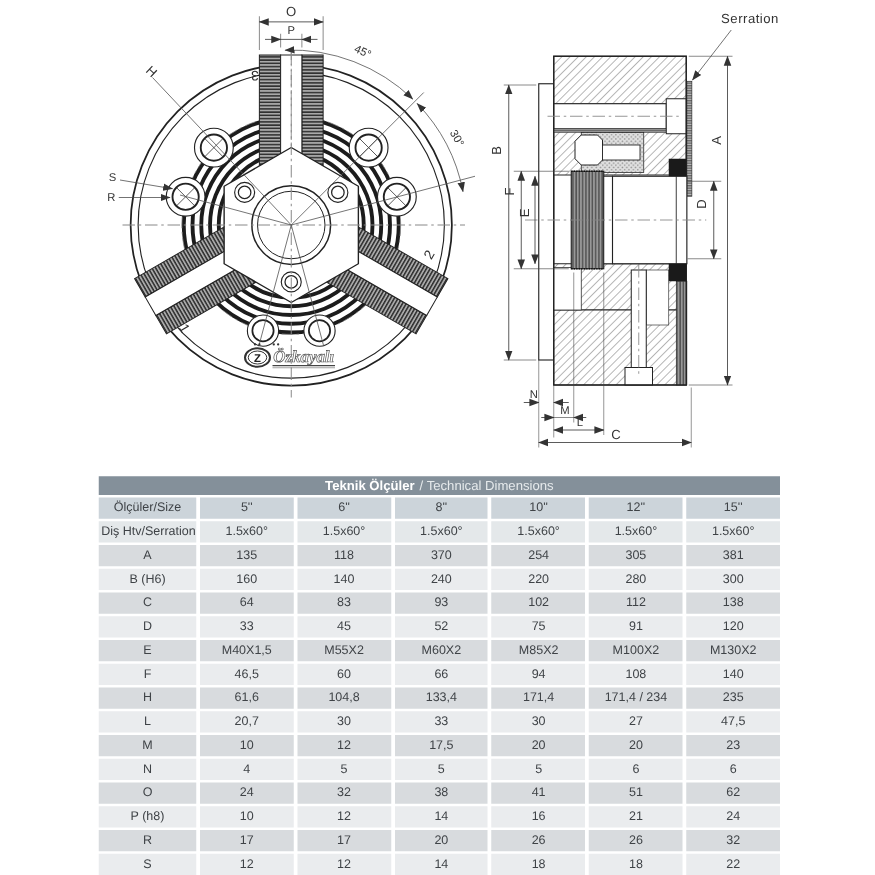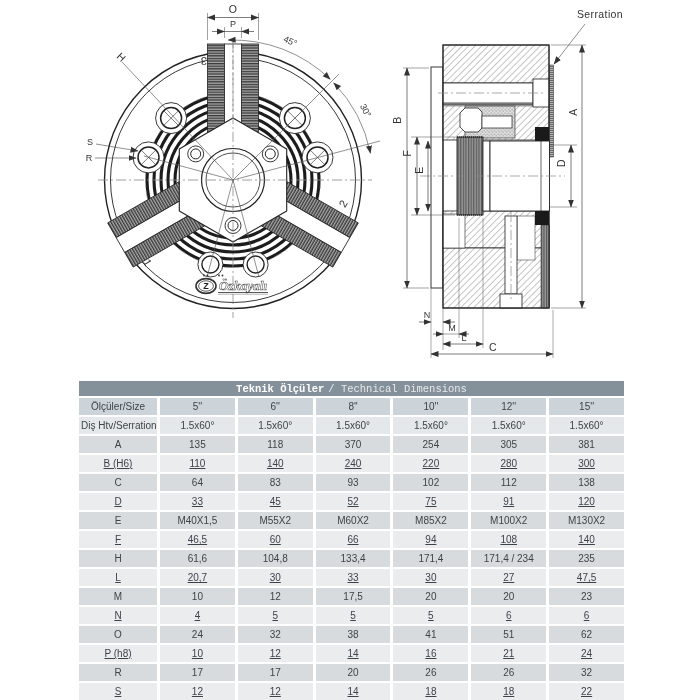--- a/index.html
+++ b/index.html
@@ -7,26 +7,26 @@
   #drawing{display:block;}
   .dimlbl{font-family:"Liberation Sans",sans-serif;font-size:10.5px;fill:#333;letter-spacing:.4px;}
   .dimlbl-sm{font-family:"Liberation Sans",sans-serif;font-size:9px;fill:#333;}
   .jawnum{font-family:"Liberation Sans",sans-serif;font-size:11px;fill:#2e2e2e;}
   
   #dims-table{border-collapse:separate;border-spacing:3px 2px;table-layout:fixed;
     width:551px;margin-left:76px;margin-top:1px;font-size:10px;color:var(--text,#3f4347);}
   #dims-table th,#dims-table td{text-align:center;height:15px;padding:1px 2px;overflow:hidden;
     white-space:nowrap;font-weight:400;}
   #dims-table .title-row th{background:var(--title-bg,#84909a);color:var(--title-text,#fff);
-    font-weight:700;font-size:10.5px;height:13px;font-family:Liberation Mono, monospace;}
+    font-weight:700;font-size:10.5px;height:13px;}
   #dims-table .title-row .en{color:#e6eaec;font-weight:400;margin-left:4px;}
   #dims-table .size-row th{background:var(--size-row-bg,#ccd4da);font-weight:400;}
   #dims-table .serr-row td{background:var(--serration-row-bg,#e4e8ea);}
   #dims-table tbody tr.dark td{background:var(--row-dark-bg,#d8dbde);}
-  #dims-table tbody tr.light td{background:var(--row-light-bg,#eaecee);text-decoration:underline;}
+  #dims-table tbody tr.light td{background:var(--row-light-bg,#eaecee);}
   .c-label{width:78px;}
 </style>
 </head>
 <body>
 
 <svg id="drawing" width="700" height="378" viewBox="0 0 700 378">
   <defs>
     <marker id="ar" viewBox="0 0 8 8" refX="7.5" refY="4" markerWidth="8" markerHeight="8" markerUnits="userSpaceOnUse" orient="auto-start-reverse">
       <path d="M0,1 L8,4 L0,7 Z" fill="#333"></path>
     </marker>
@@ -335,21 +335,21 @@
       <td>A</td>
       <td>135</td>
       <td>118</td>
       <td>370</td>
       <td>254</td>
       <td>305</td>
       <td>381</td>
     </tr>
       <tr class="light">
       <td>B (H6)</td>
-      <td>110</td>
+      <td>160</td>
       <td>140</td>
       <td>240</td>
       <td>220</td>
       <td>280</td>
       <td>300</td>
     </tr>
       <tr class="dark">
       <td>C</td>
       <td>64</td>
       <td>83</td>

